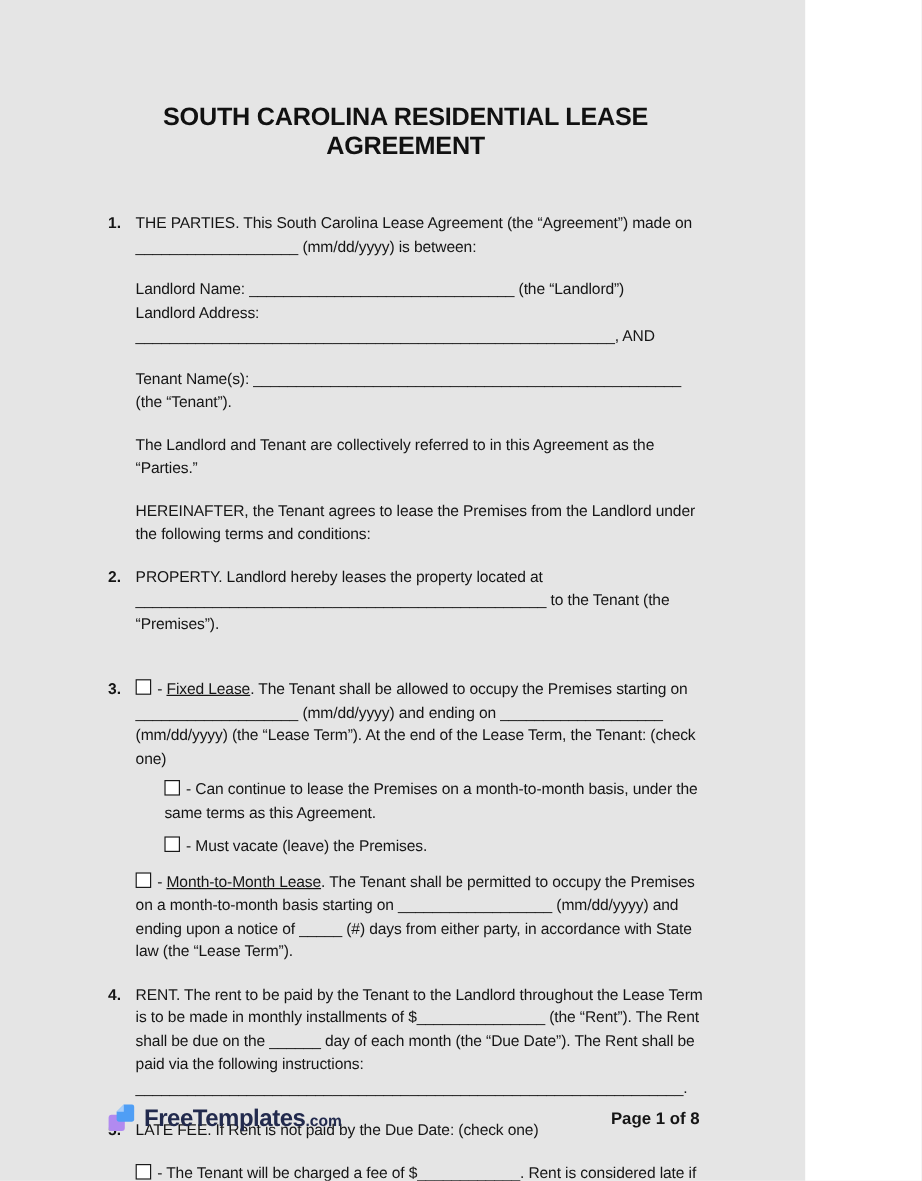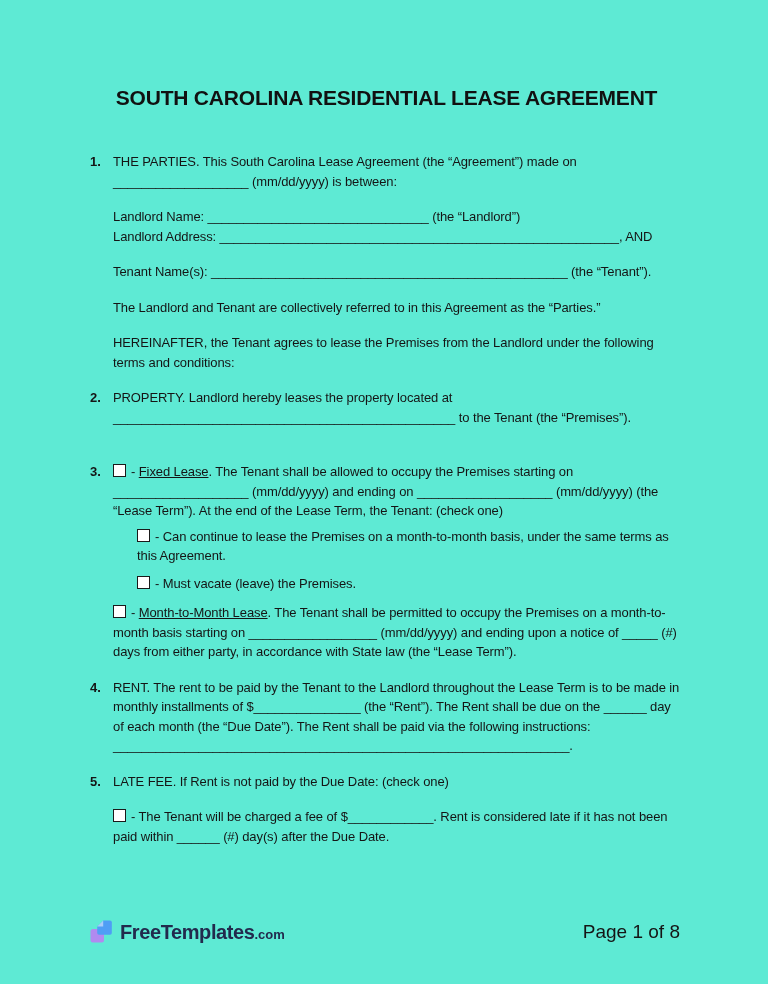--- a/index.html
+++ b/index.html
@@ -4,23 +4,23 @@
 <style>
   html, body { margin: 0; padding: 0; }
   body {
     width: 768px; height: 984px;
     background: #ffffff;
     font-family: "Liberation Sans", sans-serif;
     color: #151515;
   }
   .page {
     position: relative;
-    width: 768px; height: 984px;
+    width: 671px; height: 984px;
     overflow: hidden;
-    background: #5eead4;
+    background: #e5e5e5;
   }
   .content {
     padding: 0 85px 0 90px;
   }
   h1.title {
     margin: 86px 0 42px 0;
     text-align: center;
     font-size: 21px;
     font-weight: bold;
     letter-spacing: -0.2px;
@@ -77,22 +77,23 @@
     font-weight: bold;
     letter-spacing: -0.4px;
     color: #222a4d;
   }
   .brand-suffix {
     font-size: 13px;
     font-weight: 600;
     color: #222a4d;
   }
   .page-num {
-    font-size: 19px;
+    font-size: 14px;
     color: #151515;
+    font-weight: bold;
   }
 </style>
 </head>
 <body>
 
 <div class="page">
   <div class="content">
 
     <h1 class="title">SOUTH CAROLINA RESIDENTIAL LEASE AGREEMENT</h1>
 

